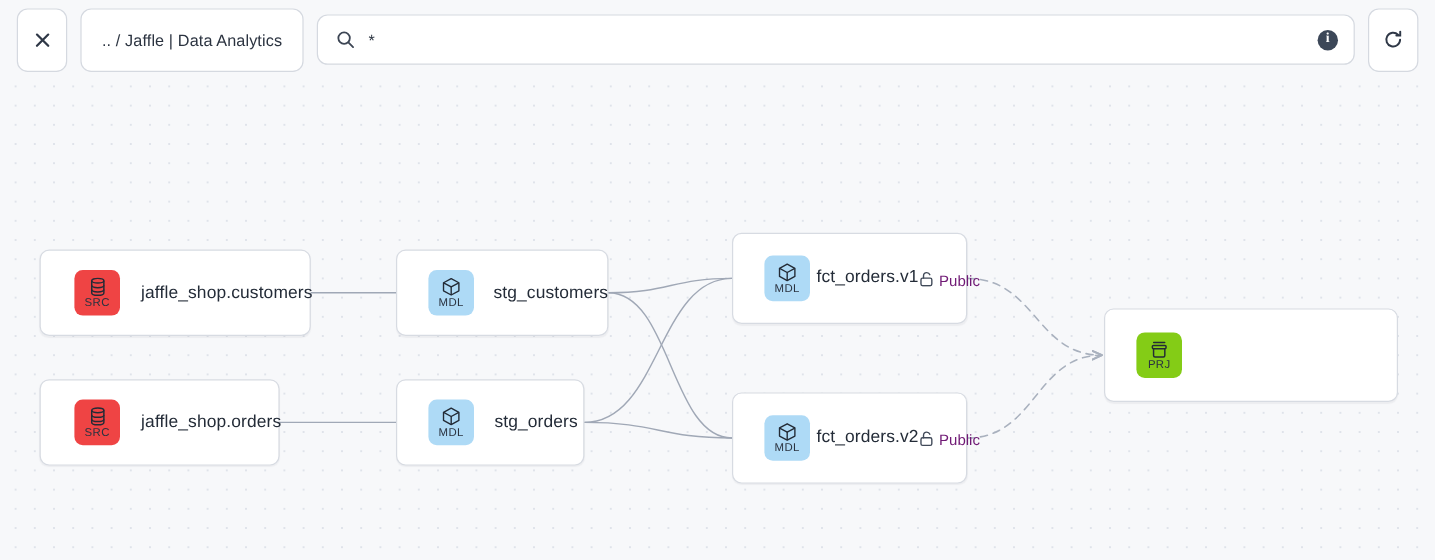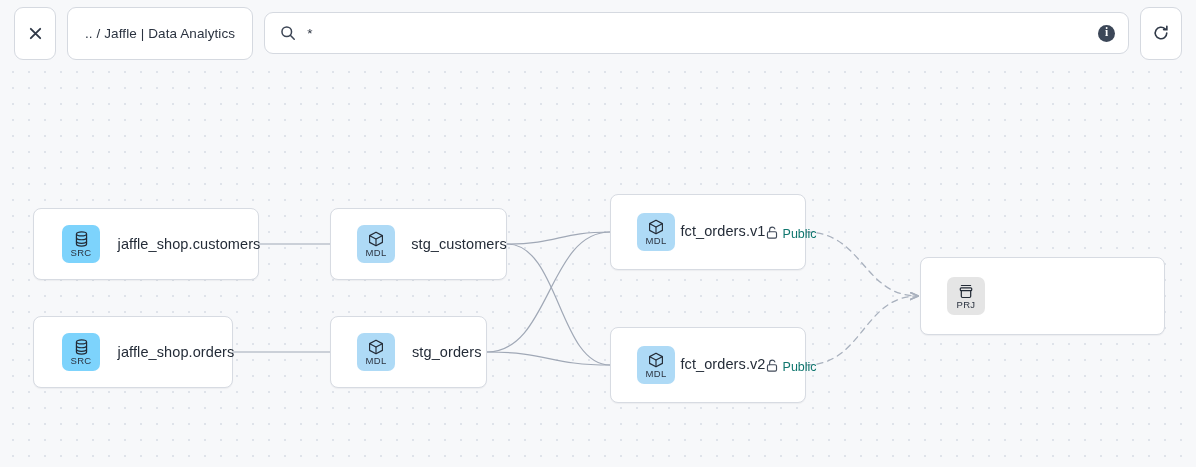--- a/index.html
+++ b/index.html
@@ -108,34 +108,34 @@
     margin-left: 11px;
   }
   .node-icon .ico-glyph { display:flex; align-items:center; justify-content:center; height:17px; }
   .node-icon .ico-tag {
     font-size: 9.5px;
     font-family: "Liberation Sans", sans-serif;
     letter-spacing: .3px;
     line-height: 10px;
     color: #2b3340;
   }
-  .icon-src { background: #7dd3fc; }
+  .icon-src { background: #ef4444; }
   .icon-mdl { background: #aedaf6; }
-  .icon-prj { background: #e5e5e5; }
+  .icon-prj { background: #84cc16; }
 
   .node-body { display: flex; flex-direction: row; justify-content: center; min-width: 0; }
   .node-title {
     font-size: 14.5px;
     color: #242c38;
     white-space: nowrap;
     letter-spacing: .1px;
   }
   .node-sub {
     display: flex; align-items: center; gap: 5px;
-    font-size: 12.5px; color: #0f766e;
+    font-size: 12.5px; color: #701a75;
     margin-top: 3px;
   }
   .node-over {
     font-size: 11.5px; color: #3d4654; white-space: nowrap;
     letter-spacing: .1px;
   }
   .node-name-lg {
     font-size: 15px; color: #1d2530; white-space: nowrap;
     margin-top: 2px; letter-spacing: .1px;
   }

